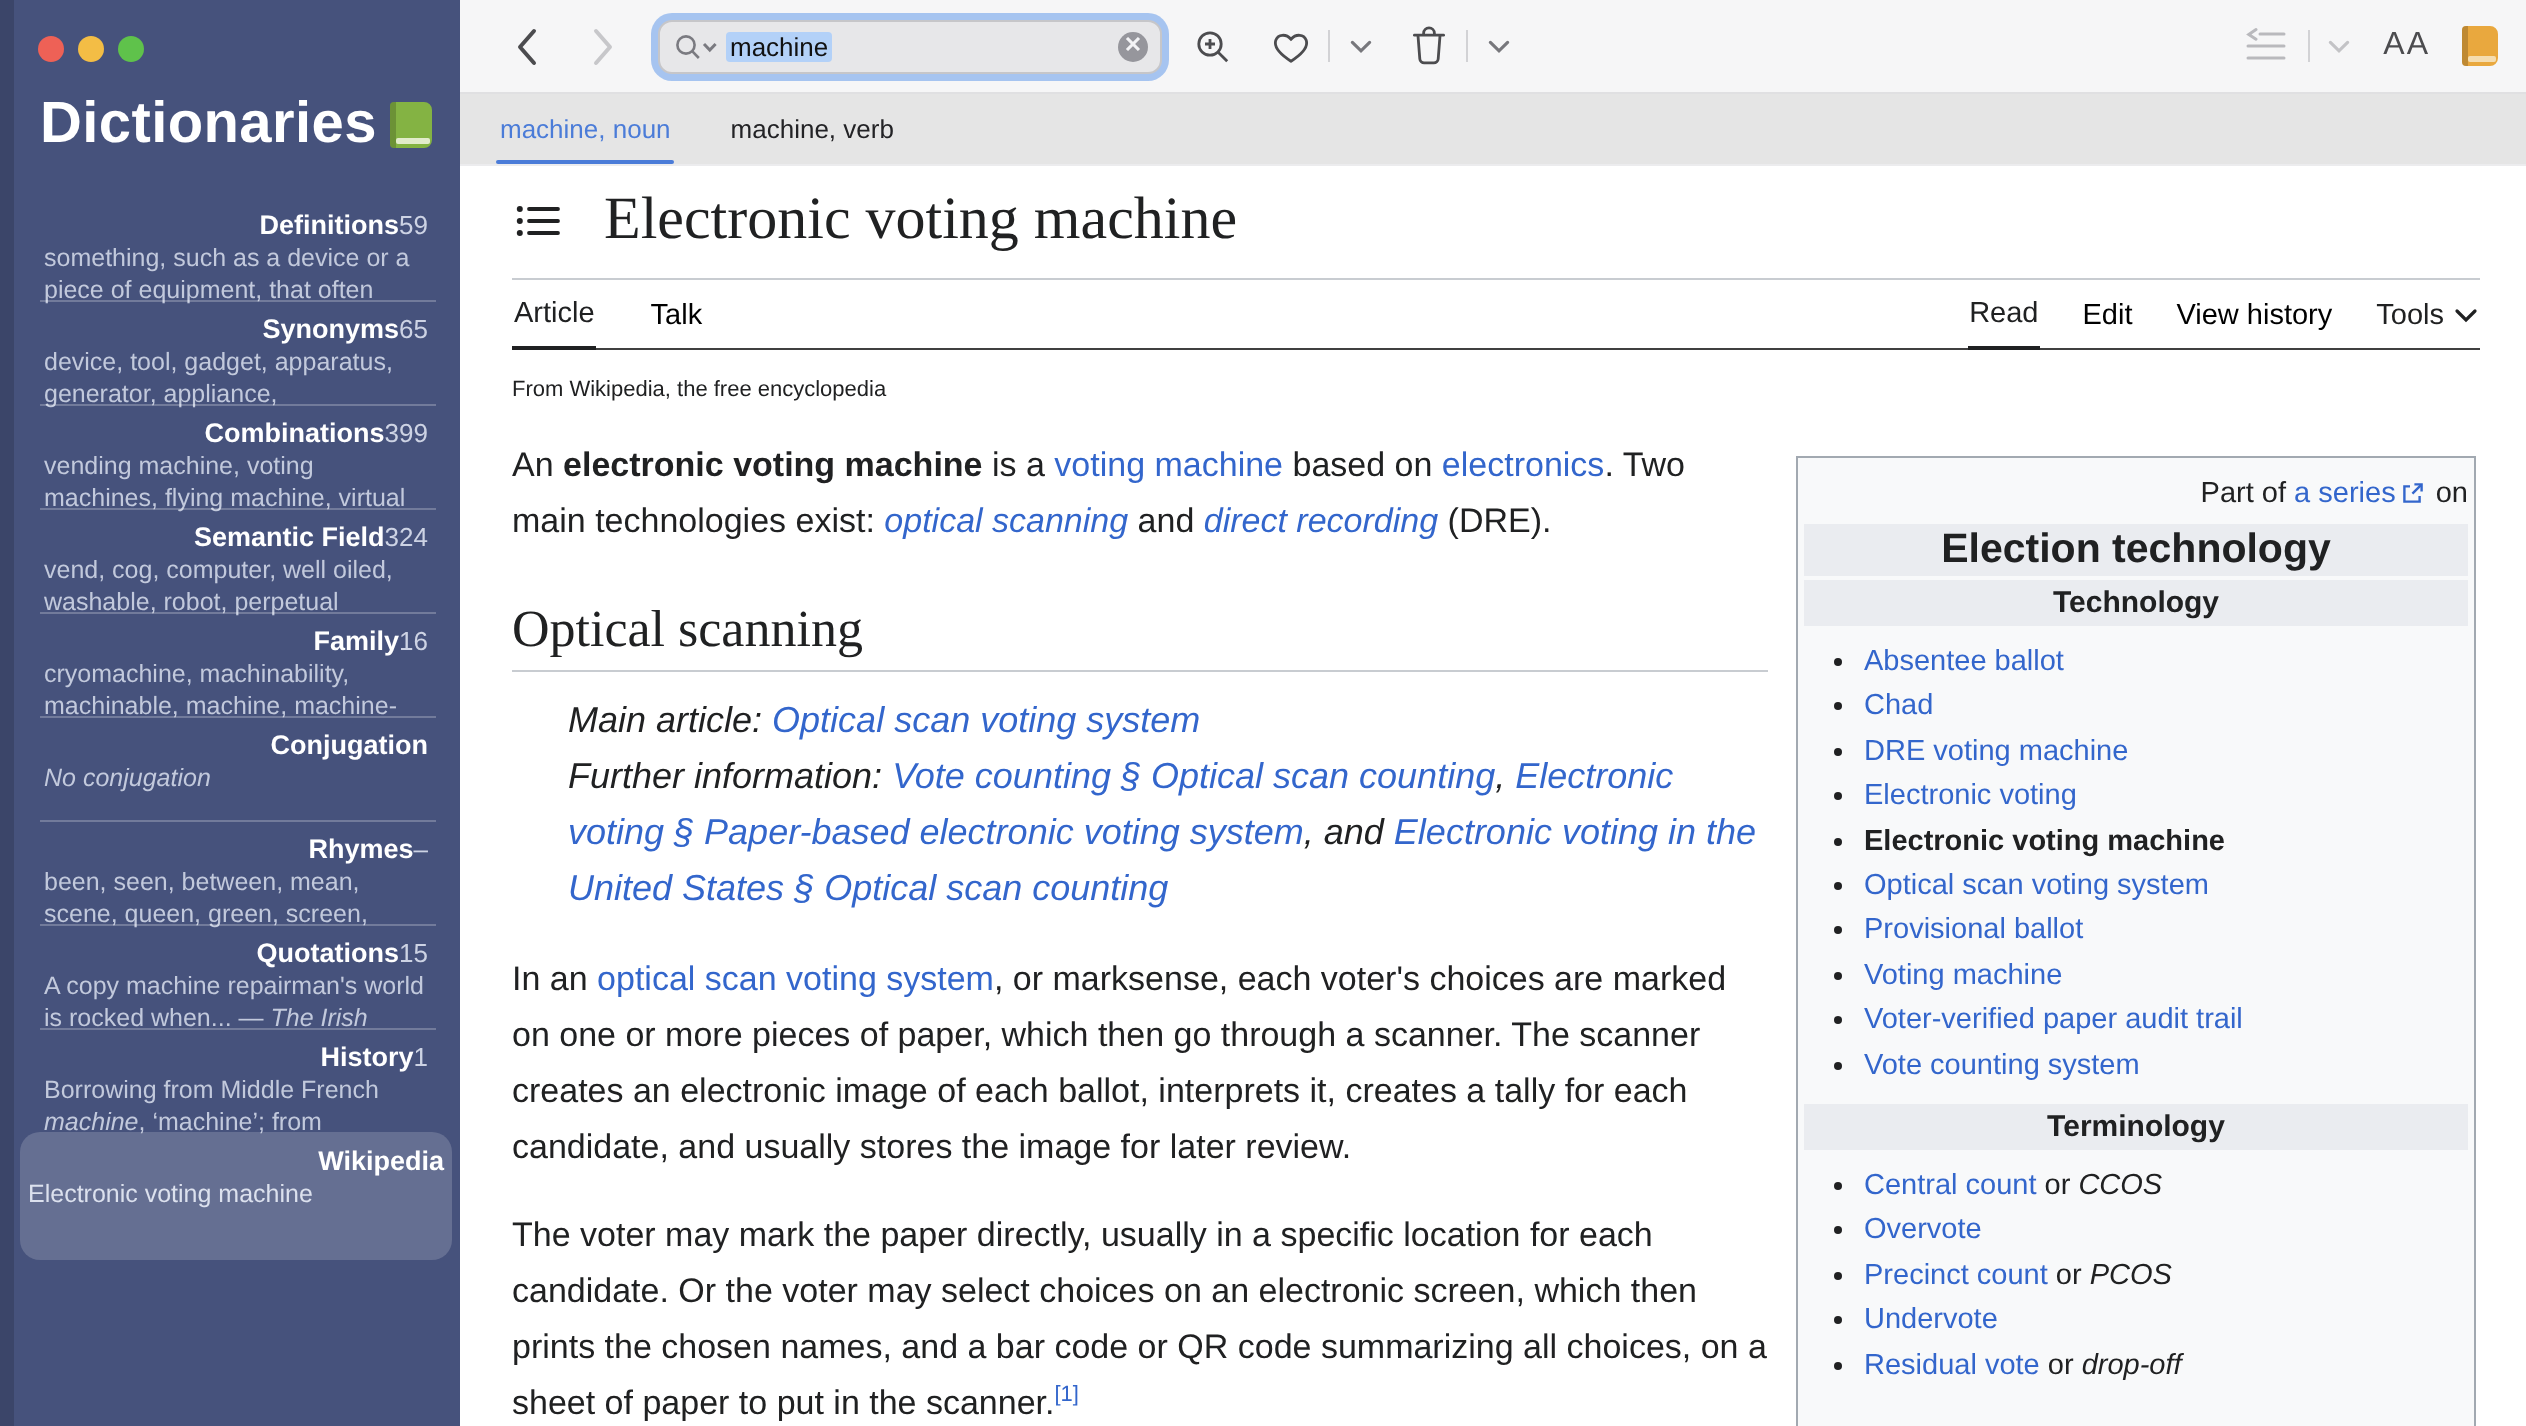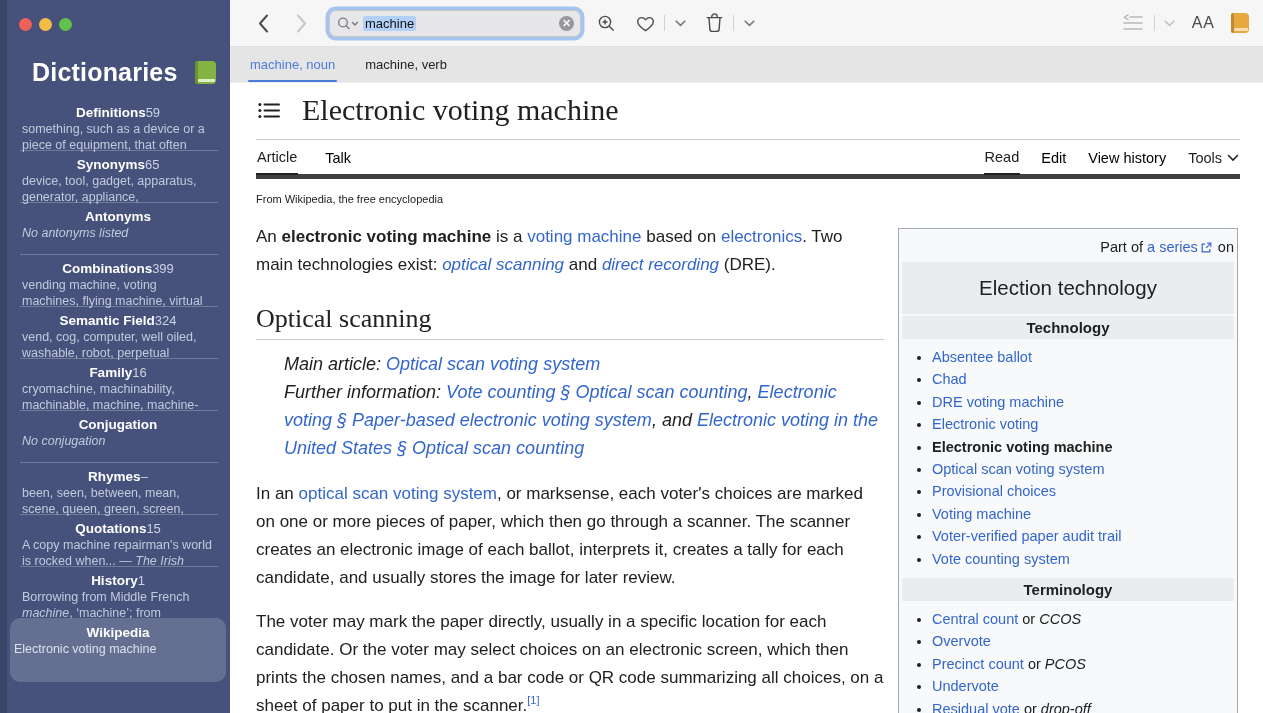--- a/index.html
+++ b/index.html
@@ -6,26 +6,26 @@
   .app{width:1263px;height:713px;position:relative;overflow:hidden;background:#fff;
        font-family:"Liberation Sans","DejaVu Sans",sans-serif;-webkit-font-smoothing:antialiased;}
 
   
   .sidebar{position:absolute;left:0;top:0;width:230px;height:713px;background:#46527c;color:#fff;}
   .edge{position:absolute;left:0;top:0;width:7px;height:100%;background:#3b4569;}
   .traffic{position:absolute;left:19px;top:18px;display:flex;gap:7px;}
   .tl{width:13px;height:13px;border-radius:50%;display:inline-block;}
   .tl.red{background:#ee6156}.tl.yellow{background:#f3bd45}.tl.green{background:#5fc24b}
   .sb-header{position:absolute;left:20px;right:14px;top:46px;display:flex;align-items:center;justify-content:space-between;}
-  .sb-header h1{font-size:25px;margin:12px;font-weight:700;letter-spacing:.2px;}
+  .sb-header h1{font-size:29px;margin:0;font-weight:700;letter-spacing:.2px;}
   .sb-list{position:absolute;top:98px;left:20px;right:14px;}
   .sb-item{height:52px;box-sizing:border-box;padding:7px 2px 0;position:relative;cursor:default;}
   .sb-item + .sb-item::before{content:'';position:absolute;left:0;right:-2px;top:0;height:1px;background:rgba(255,255,255,.24);}
   .sb-item.selected::before{display:none;}
-  .sb-row{display:flex;justify-content:center;align-items:baseline;}
+  .sb-row{display:flex;justify-content:flex-end;align-items:baseline;}
   .sb-label{font-weight:700;font-size:13.5px;}
   .sb-count{font-size:13px;color:#cdd3e4;}
   .sb-desc{font-size:12.5px;line-height:15.5px;color:#c2c9dc;max-height:32px;overflow:hidden;margin-top:2px;}
   .sb-item.selected{background:rgba(255,255,255,.17);border-radius:10px;margin:0 -10px;padding:7px 4px 0;height:64px;}
   .sb-item.selected .sb-desc{color:#dce1ee;}
 
   
   .book{position:relative;border-radius:2px 4px 4px 2px;display:inline-block;}
   .book::before{content:'';position:absolute;left:0;top:0;bottom:0;width:3px;background:rgba(0,0,0,.18);border-radius:2px 0 0 2px;}
   .book::after{content:'';position:absolute;left:3px;right:1px;bottom:2px;height:3px;border-radius:1px;}
@@ -57,21 +57,21 @@
           padding-left:18px;box-sizing:border-box;}
   .tab{display:flex;align-items:center;font-size:13px;color:#232326;padding:0 2px;margin-right:26px;position:relative;cursor:default;}
   .tab.active{color:#4b7cd8;}
   .tab.active::after{content:'';position:absolute;left:0;right:0;bottom:0;height:2.5px;background:#4b7cd8;border-radius:2px;}
 
   
   .content{position:relative;height:630px;overflow:hidden;padding:4px 0 0 26px;box-sizing:border-box;color:#202122;}
   .title-row{display:flex;align-items:center;width:984px;border-bottom:1px solid #c8ccd1;padding:4px 0 10px;}
   .toc-btn{background:none;border:none;padding:2px;margin-right:20px;display:flex;cursor:default;}
   .article-title{font-family:"Liberation Serif","DejaVu Serif",serif;font-weight:400;font-size:30px;margin:0;line-height:38px;}
-  .nav-row{display:flex;justify-content:space-between;width:984px;border-bottom:5px solid #404040;font-size:14.5px;}
+  .nav-row{display:flex;justify-content:space-between;width:984px;border-bottom:1px solid #404040;font-size:14.5px;}
   .nav-left{display:flex;gap:26px;}
   .nav-right{display:flex;gap:20px;align-items:stretch;text-align:center;}
   .nav-item{padding:9px 1px 8px;cursor:pointer;display:flex;align-items:center;gap:5px;}
   .nav-item.current{border-bottom:2px solid #202122;margin-bottom:-1px;}
   .nav-item.blue{color:#000000;}
   .tagline{font-size:11px;margin:14px 0 0;}
   .body-p{width:628px;font-size:17px;line-height:28px;margin:18px 0 0;}
   .section-h{font-family:"Liberation Serif","DejaVu Serif",serif;font-size:26px;font-weight:400;width:628px;
              border-bottom:1px solid #c8ccd1;margin:25px 0 0;padding-bottom:5px;}
   .hatnote{font-style:italic;font-size:18px;line-height:28px;width:600px;margin:10px 0 0 28px;}
@@ -82,21 +82,21 @@
   .r-bold{font-weight:700;}
   .r-italic{font-style:italic;}
   .r-link{color:#3366cc;text-decoration:none;cursor:pointer;}
   .r-ilink{color:#3366cc;font-style:italic;text-decoration:none;cursor:pointer;}
   .r-sup{color:#3366cc;font-size:11px;vertical-align:super;line-height:0;cursor:pointer;}
 
   
   .infobox{position:absolute;left:668px;top:145px;width:340px;box-sizing:border-box;border:1px solid #a2a9b1;
            background:#f8f9fa;font-size:14.5px;height:640px;padding:3px;}
   .ib-partof{text-align:right;padding:7px 0 5px;}
-  .ib-title{background:#eaecf0;text-align:center;font-weight:400;font-size:20.5px;padding:14px 0;margin-top:2px;}
+  .ib-title{background:#eaecf0;text-align:center;font-weight:700;font-size:20.5px;padding:1px 0;margin-top:2px;}
   .ib-sub{background:#eaecf0;text-align:center;font-weight:700;font-size:15px;padding:3px 0;margin-top:2px;}
   .ib-list{margin:7px 0 8px;padding-left:30px;list-style:disc;}
   .ib-list li{line-height:22.4px;}
   .ext-icon{margin:0 2px 0 3px;vertical-align:-1px;}
 </style>
 </head>
 <body>
 
 <div class="app">
 
@@ -118,27 +118,20 @@
             <span class="sb-count">59</span>
           </div>
         <div class="sb-desc"><span class="r-plain">something, such as a device or a piece of equipment, that often ha...</span></div>
       </div>
       <div class="sb-item">
         <div class="sb-row">
             <span class="sb-label">Synonyms</span>
             <span class="sb-count">65</span>
           </div>
         <div class="sb-desc"><span class="r-plain">device, tool, gadget, apparatus, generator, appliance, contraption,...</span></div>
-      </div>
-      <div class="sb-item">
-        <div class="sb-row">
-            <span class="sb-label">Antonyms</span>
-            <span class="sb-count"></span>
-          </div>
-        <div class="sb-desc"><i class="r-italic">No antonyms listed</i></div>
       </div>
       <div class="sb-item">
         <div class="sb-row">
             <span class="sb-label">Combinations</span>
             <span class="sb-count">399</span>
           </div>
         <div class="sb-desc"><span class="r-plain">vending machine, voting machines, flying machine, virtual machine, th...</span></div>
       </div>
       <div class="sb-item">
         <div class="sb-row">
@@ -332,21 +325,21 @@
         </div>
         <div class="ib-title">Election technology</div>
         <div class="ib-sub">Technology</div>
         <ul class="ib-list">
           <li><a class="r-link">Absentee ballot</a></li>
           <li><a class="r-link">Chad</a></li>
           <li><a class="r-link">DRE voting machine</a></li>
           <li><a class="r-link">Electronic voting</a></li>
           <li><b class="r-bold">Electronic voting machine</b></li>
           <li><a class="r-link">Optical scan voting system</a></li>
-          <li><a class="r-link">Provisional choices</a></li>
+          <li><a class="r-link">Provisional ballot</a></li>
           <li><a class="r-link">Voting machine</a></li>
           <li><a class="r-link">Voter-verified paper audit trail</a></li>
           <li><a class="r-link">Vote counting system</a></li>
         </ul>
         <div class="ib-sub">Terminology</div>
         <ul class="ib-list">
           <li><a class="r-link">Central count</a><span class="r-plain"> or </span><i class="r-italic">CCOS</i></li>
           <li><a class="r-link">Overvote</a></li>
           <li><a class="r-link">Precinct count</a><span class="r-plain"> or </span><i class="r-italic">PCOS</i></li>
           <li><a class="r-link">Undervote</a></li>

